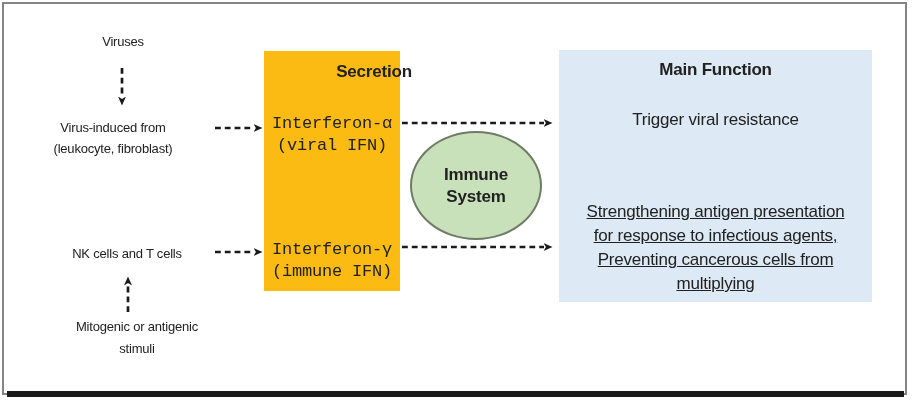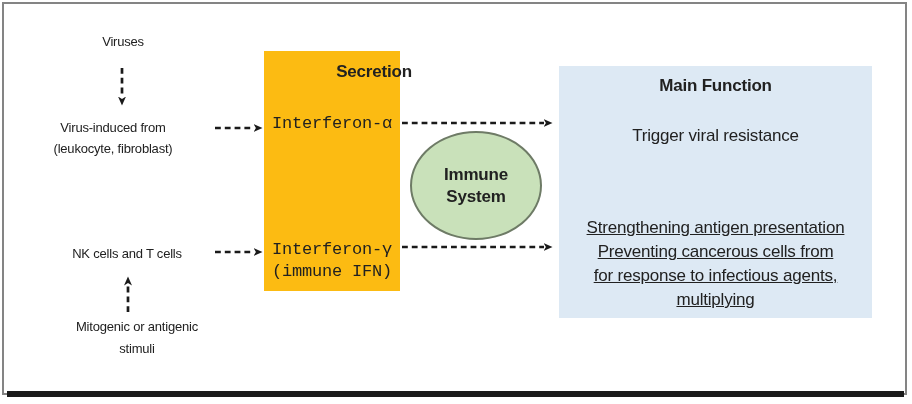--- a/index.html
+++ b/index.html
@@ -40,21 +40,21 @@
   .item-alpha{top:62px;}
   .item-gamma{top:188px;}
   .immune{
     position:absolute;left:410px;top:131px;width:132px;height:109px;
     background:var(--immune-fill);border:2px solid var(--immune-border);
     border-radius:50%;box-sizing:border-box;
     display:flex;flex-direction:column;align-items:center;justify-content:center;
     font-weight:bold;font-size:17px;line-height:22px;text-align:center;
   }
   .main-box{
-    position:absolute;left:559px;top:66px;width:313px;height:252px;
+    position:absolute;left:559px;top:50px;width:313px;height:252px;
     background:var(--main-fill);
   }
   .main-box .title{position:absolute;top:10px;left:0;width:100%;text-align:center;font-weight:bold;font-size:17px;}
   .main-box .fn-alpha{position:absolute;top:60px;left:0;width:100%;text-align:center;font-size:17px;white-space:nowrap;}
   .main-box .fn-gamma{position:absolute;top:150px;left:0;width:100%;text-align:center;font-size:17px;line-height:24px;}
   .main-box .fn-gamma div{white-space:nowrap;text-decoration:underline;}
   svg.arrows{position:absolute;left:0;top:0;width:912px;height:404px;pointer-events:none;}
   svg.arrows line{stroke:var(--arrow);stroke-width:2.7;stroke-dasharray:5.8 4;}
   svg.arrows .head{fill:var(--arrow);}
 </style>
@@ -75,39 +75,40 @@
 
   <div class="lbl stimuli">
     <div>Mitogenic or antigenic</div>
     <div>stimuli</div>
   </div>
 
   <div class="secretion-box">
     <div class="title">Secretion</div>
     <div class="item item-alpha">
       <div>Interferon-α</div>
+      <div>(viral IFN)</div>
     </div>
     <div class="item item-gamma">
       <div>Interferon-γ</div>
       <div>(immune IFN)</div>
     </div>
   </div>
 
   <div class="immune">
     <div>Immune</div>
     <div>System</div>
   </div>
 
   <div class="main-box">
     <div class="title">Main Function</div>
     <div class="fn-alpha">Trigger viral resistance</div>
     <div class="fn-gamma">
       <div>Strengthening antigen presentation</div>
+      <div>for response to infectious agents,</div>
       <div>Preventing cancerous cells from</div>
-      <div>for response to infectious agents,</div>
       <div>multiplying</div>
     </div>
   </div>
 
   <svg class="arrows" viewBox="0 0 912 404">
     <defs>
       <marker id="ah" markerWidth="10" markerHeight="10" refX="0.5" refY="4" orient="auto" markerUnits="userSpaceOnUse">
         <path class="head" d="M0,0 L9,4 L0,8 L2.4,4 Z"></path>
       </marker>
     </defs>

